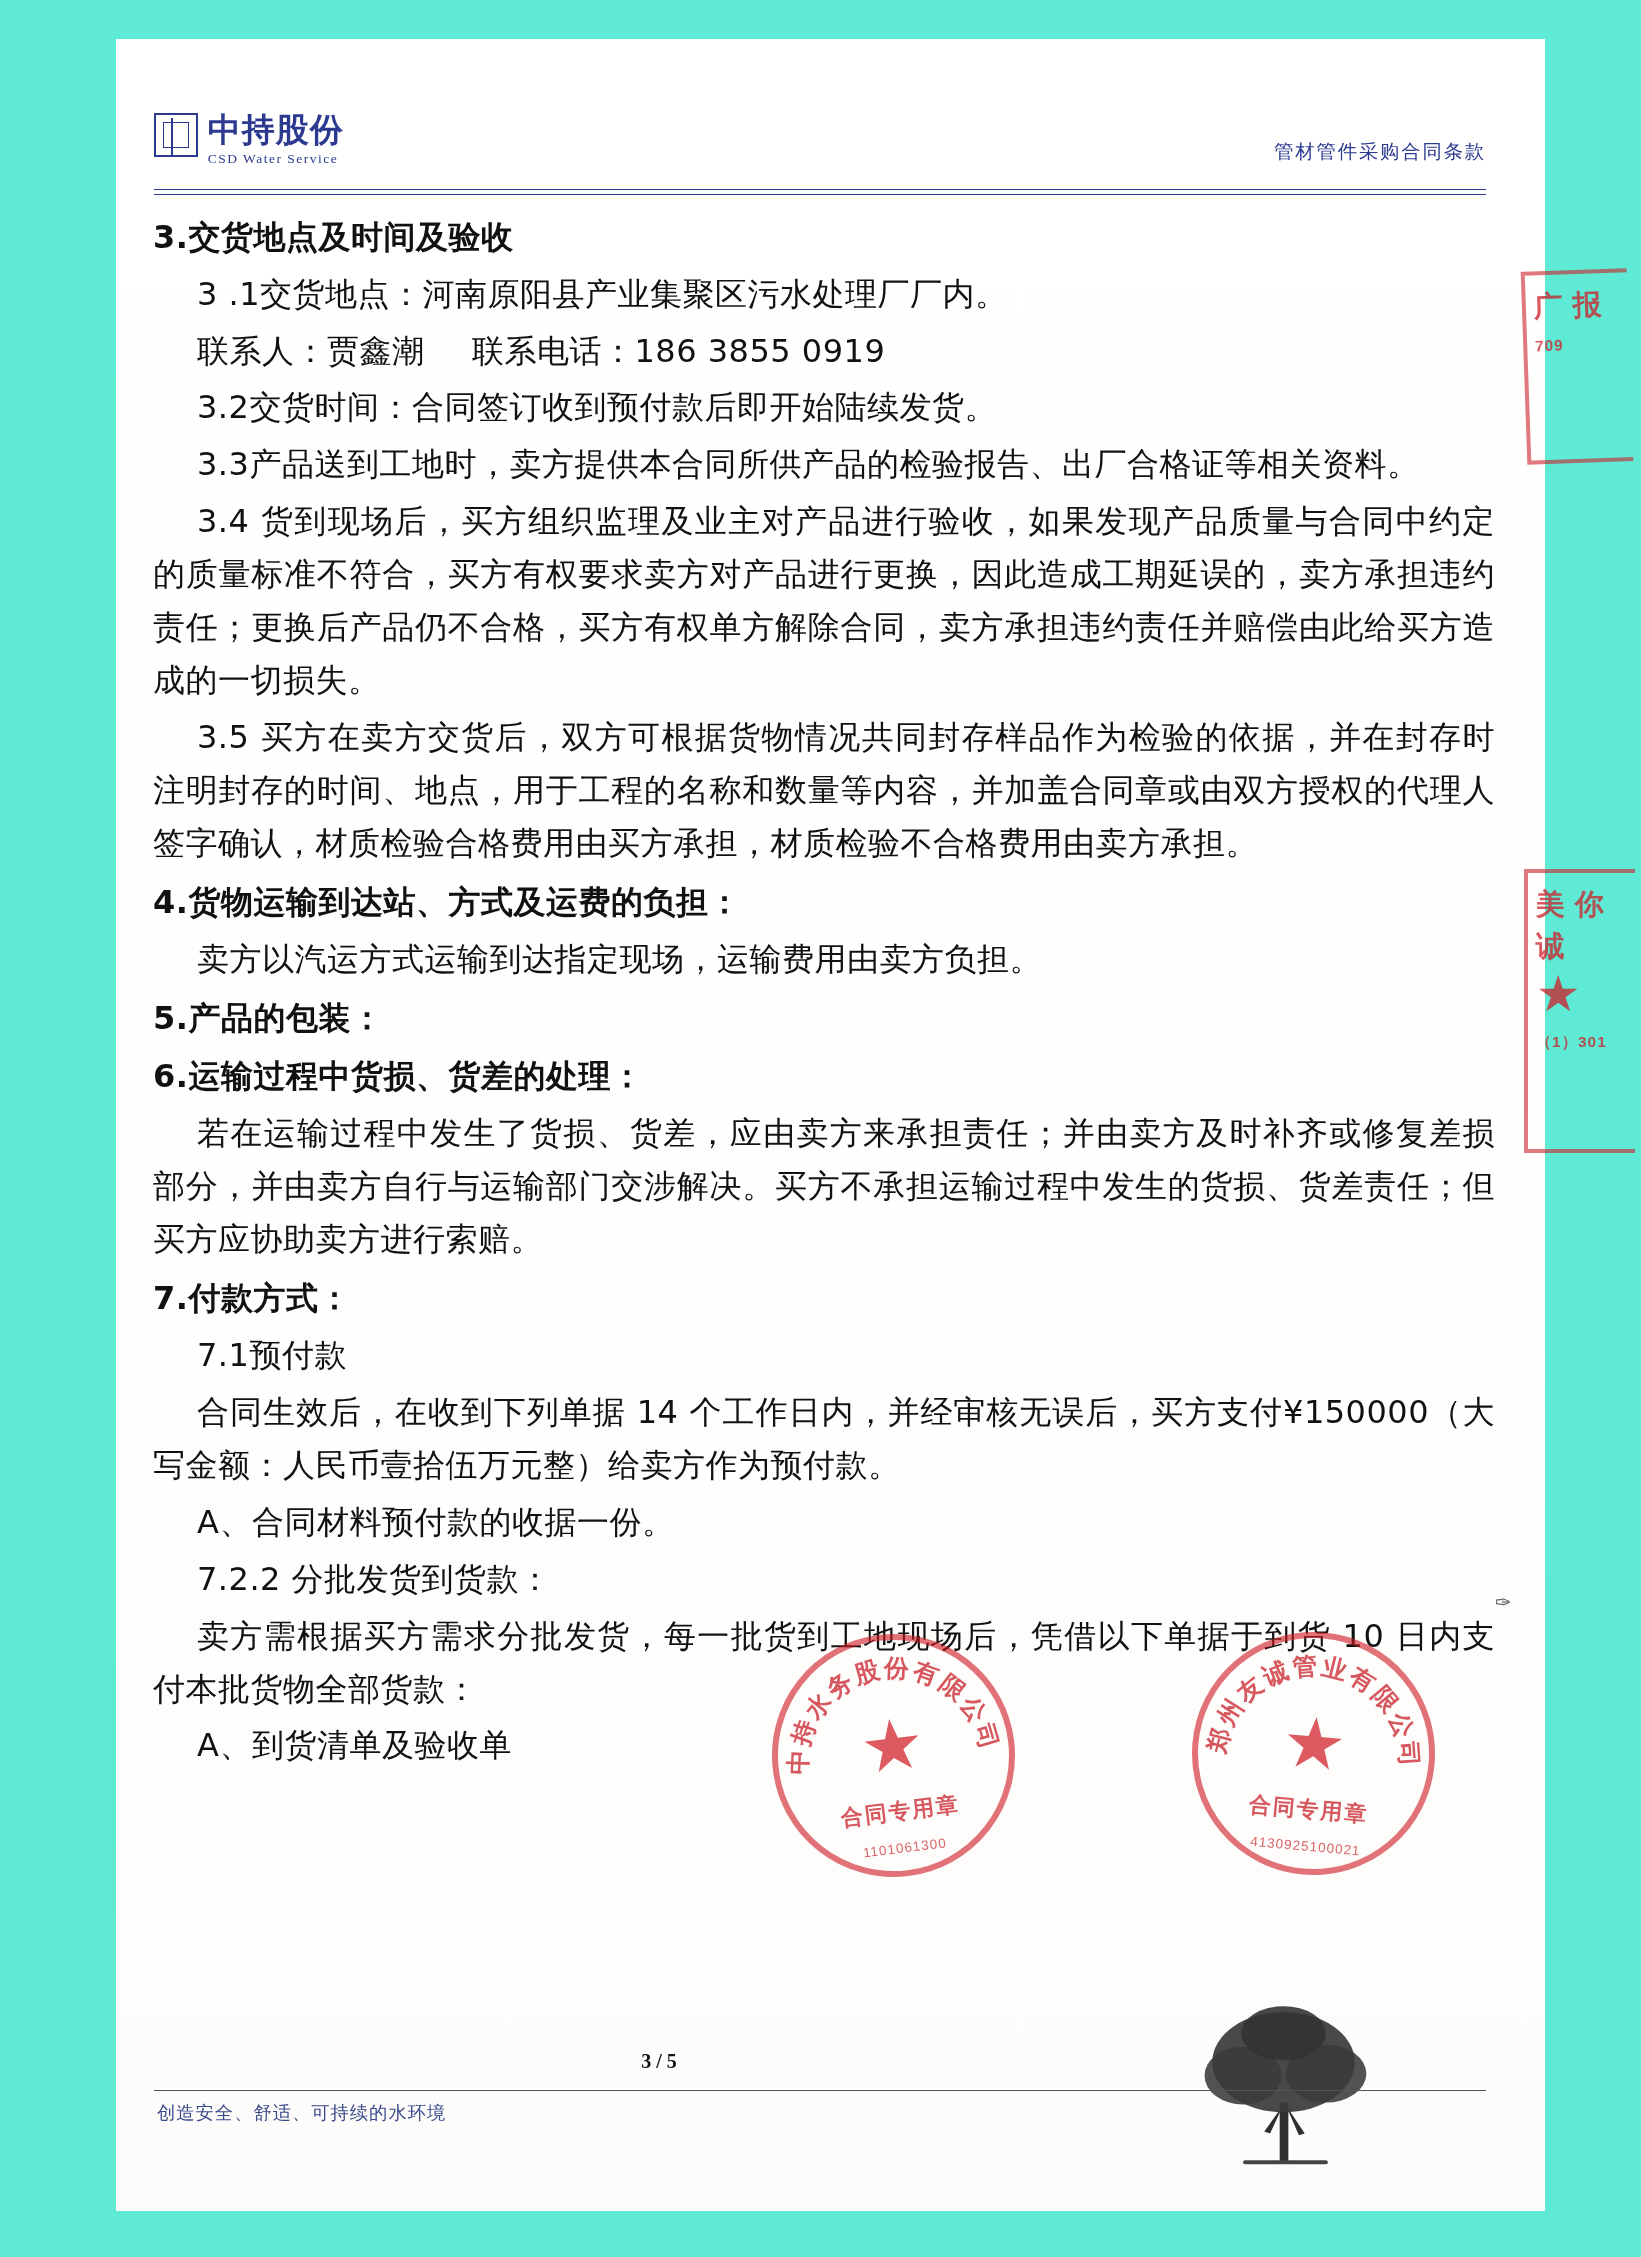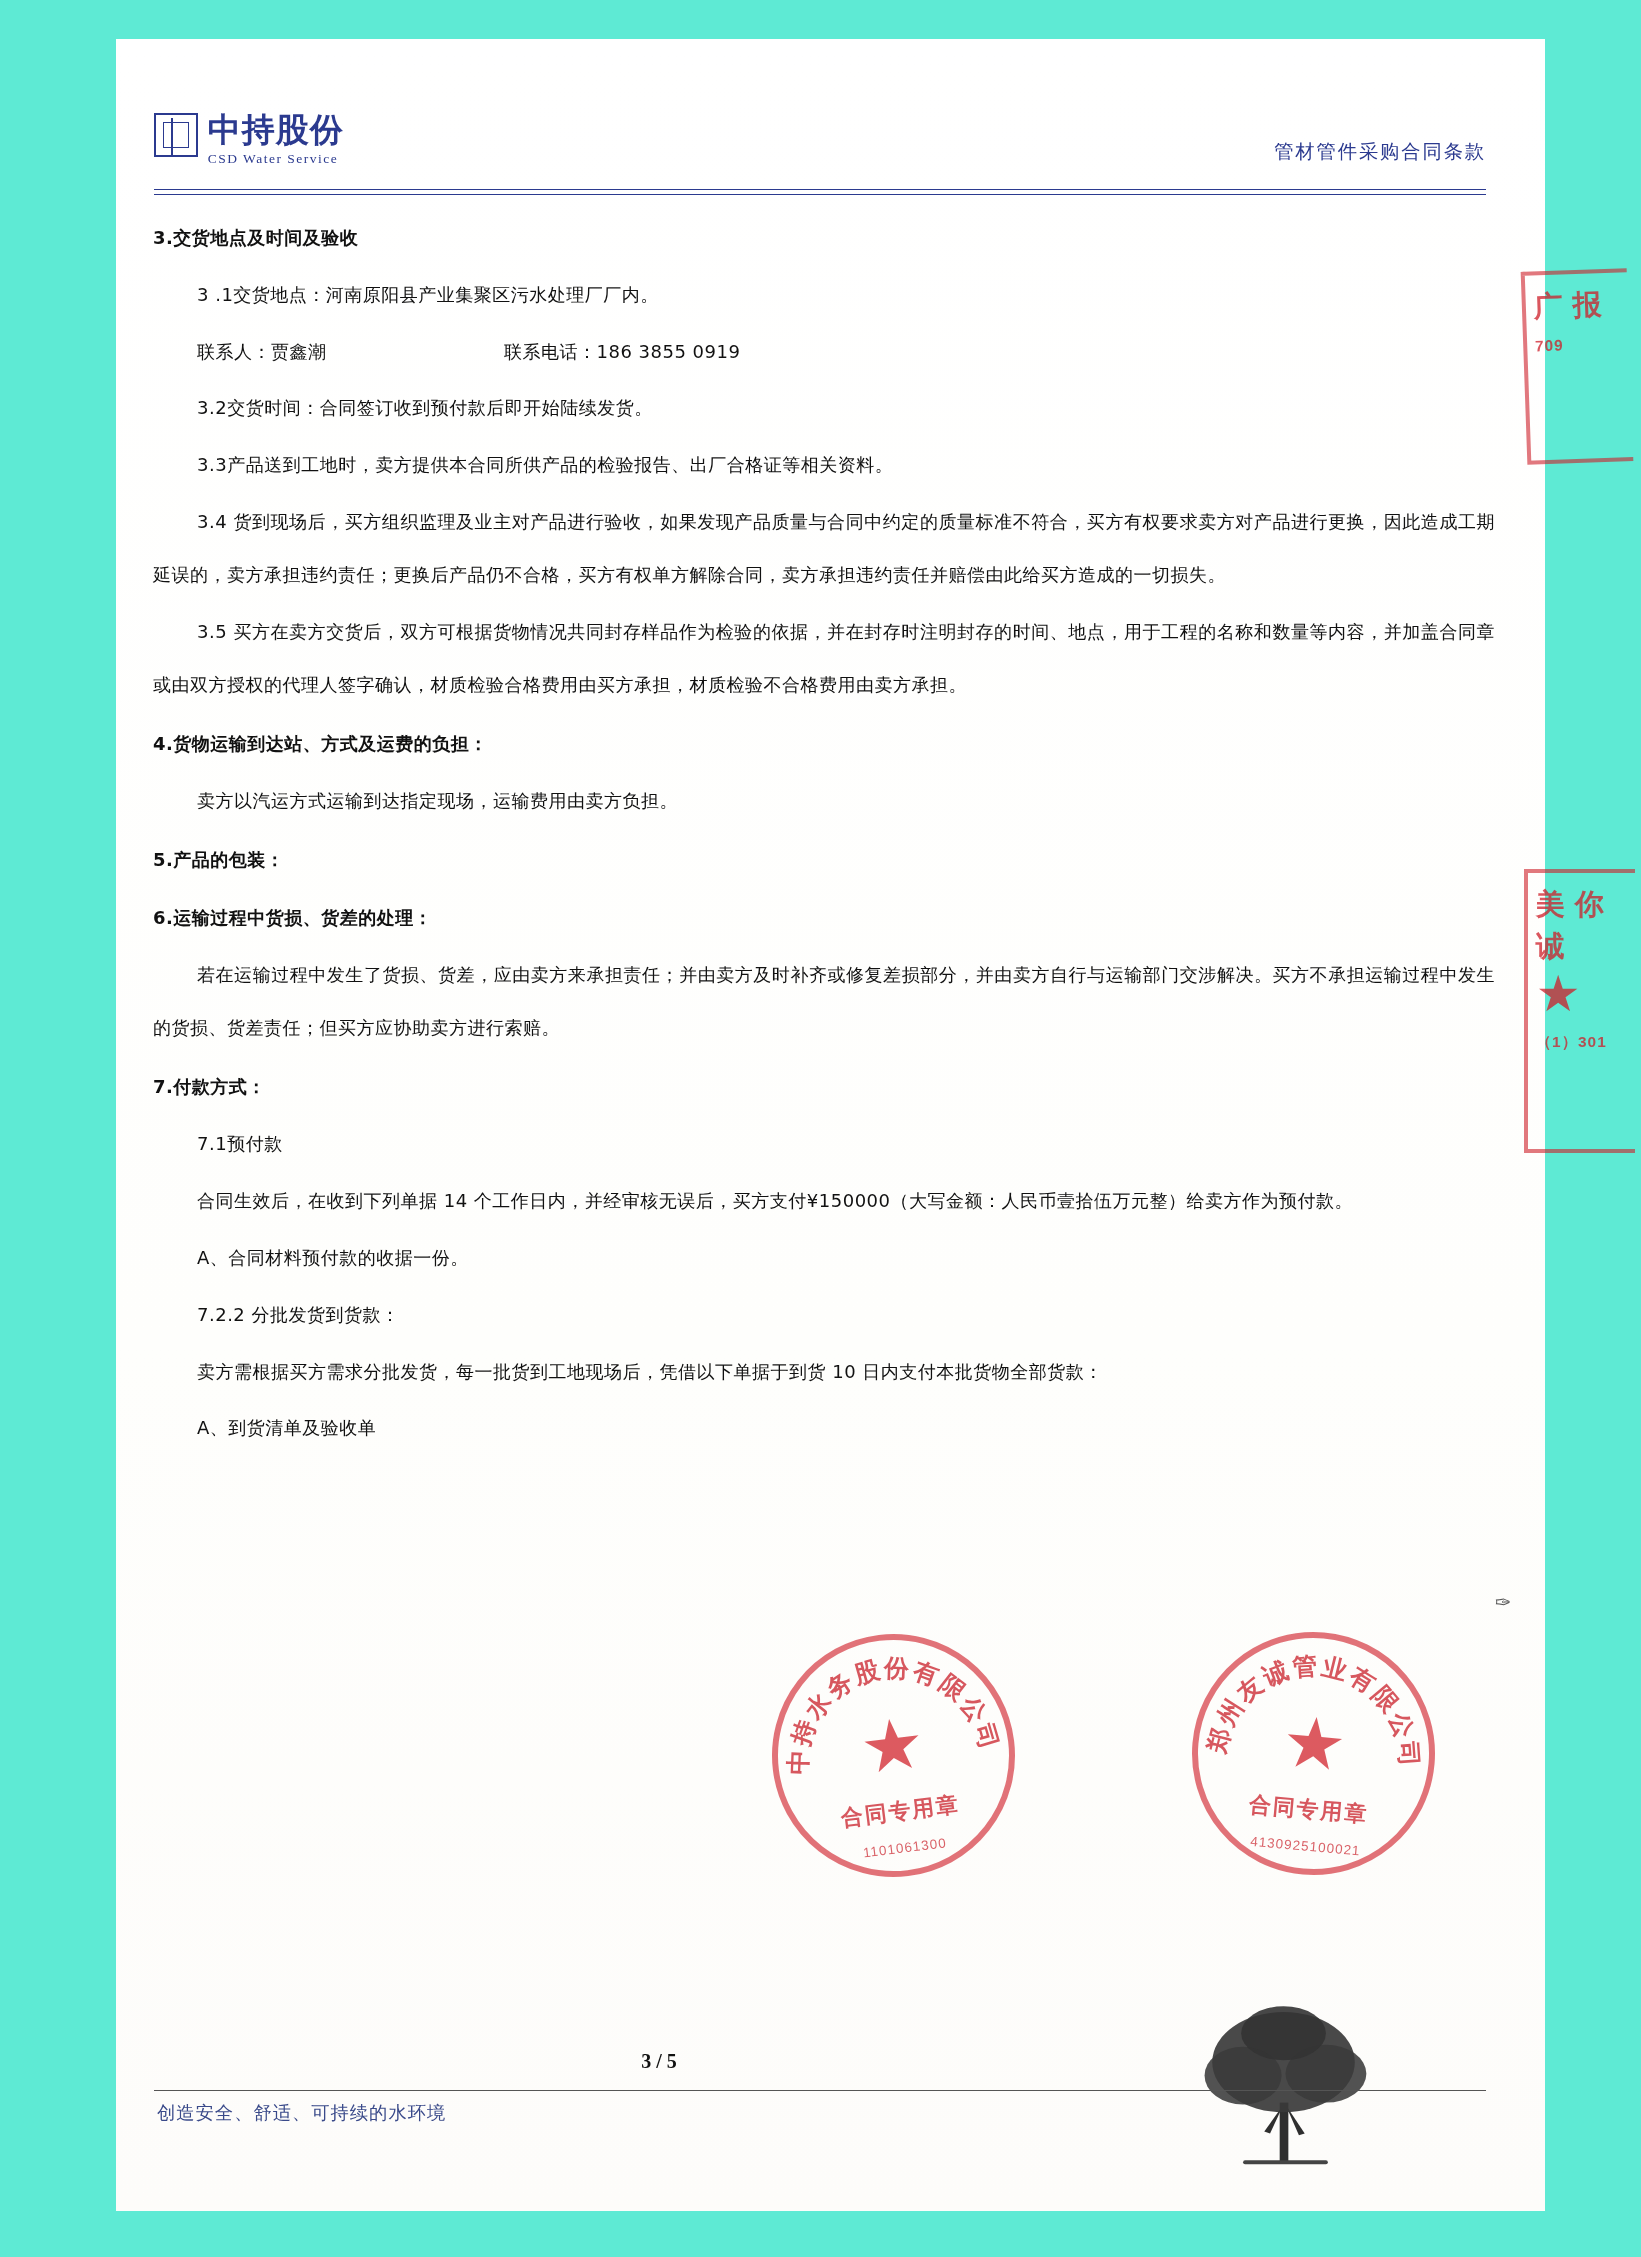--- a/index.html
+++ b/index.html
@@ -112,33 +112,32 @@
   .content {
     position: absolute;
     left: 153px;
     top: 205px;
     width: 1342px;
     font-family: "DejaVu Sans", sans-serif;
     color: #111111;
   }
   p {
     margin: 0 0 3.9px 0;
-    font-size: 18px;
+    font-size: 32px;
     line-height: 53px;
     text-align: justify;
     letter-spacing: 0.5px;
   }
   .heading {
     font-weight: bold;
     margin-top: 5.8px;
   }
   .indent1 { text-indent: 44px; }
   .contact-row {
     display: flex;
-    gap: 32px;
   }
   .contact-row .c1 { width: 319px; padding-left: 44px; box-sizing: border-box;}
   .contact-row .c2 { flex: 1; }
 
   
   .footer-rule {
     position: absolute;
     left: 154px;
     top: 2090px;
     width: 1332px;

